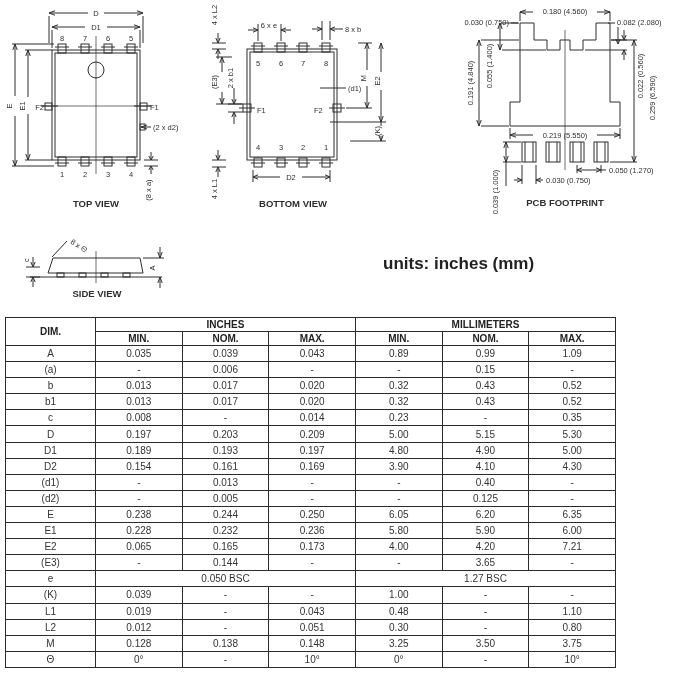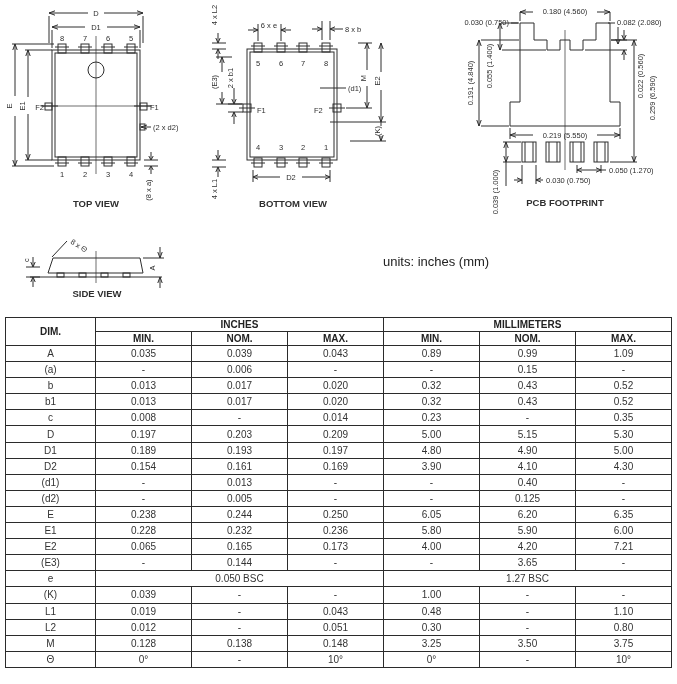--- a/index.html
+++ b/index.html
@@ -13,24 +13,24 @@
   }
   svg.view .thin { stroke-width:0.7; }
   svg.view text {
     stroke:none; fill:#2e2e2e;
     font-family:"Liberation Sans", sans-serif; font-size:7.5px;
   }
   svg.view text.title { font-size:9.5px; font-weight:bold; }
   .mid { text-anchor:middle; } .end { text-anchor:end; }
   .units {
     position:absolute; left:358px; top:254px;
-    font-size:13px; font-weight:normal; color:#222;padding-left:25px;
+    font-size:17px; font-weight:bold; color:#222;padding-left:25px;
   }
   table.dimtable {
-    position:absolute; left:5px; top:317px; width:667px;
+    position:absolute; left:5px; top:317px; width:611px;
     border-collapse:collapse; table-layout:fixed;
     font-size:10px; color:#333;padding-left:24px;
   }
   table.dimtable th, table.dimtable td {
     border:1px solid #2b2b2b; text-align:center; padding:0;
     overflow:hidden; white-space:nowrap;
   }
   table.dimtable thead th { height:13px; font-size:10px; font-weight:bold; color:#222; }
   table.dimtable tbody td { height:15.1px; font-weight:normal; }
   col.dimcol { width:90px; }

